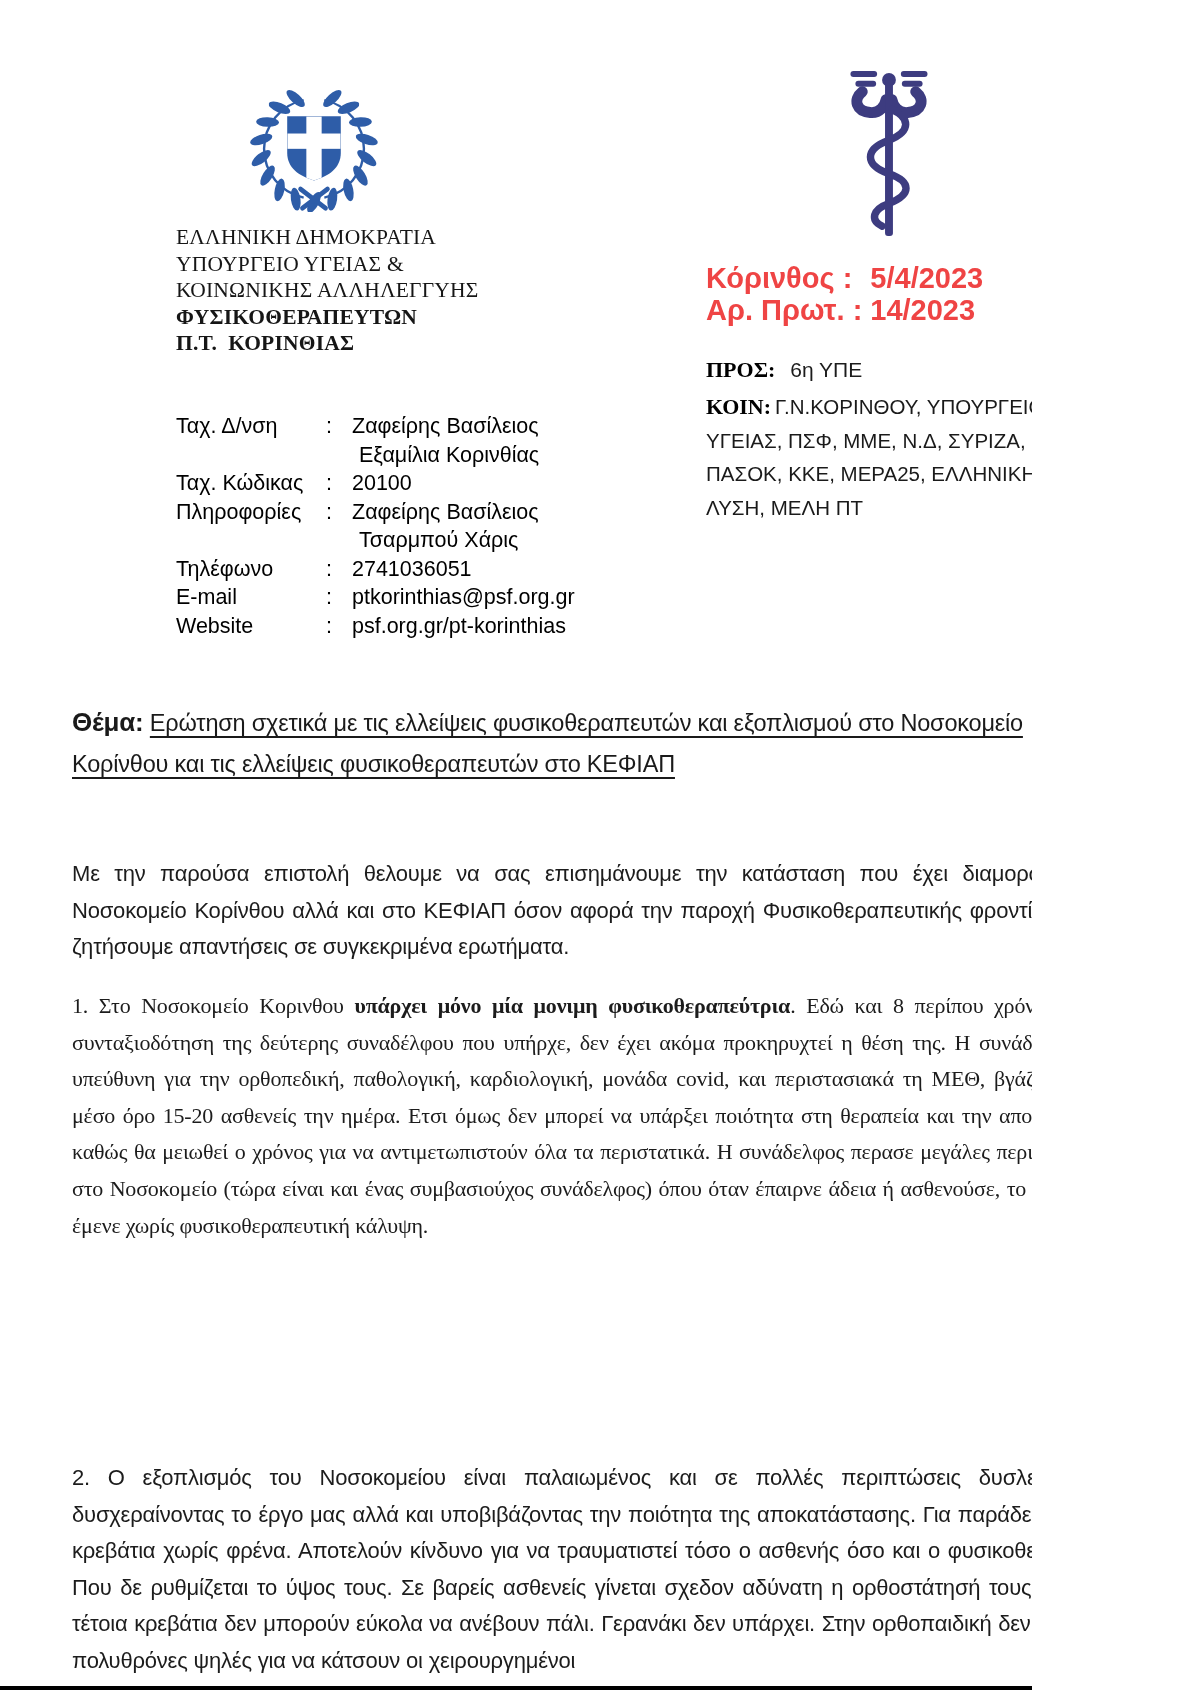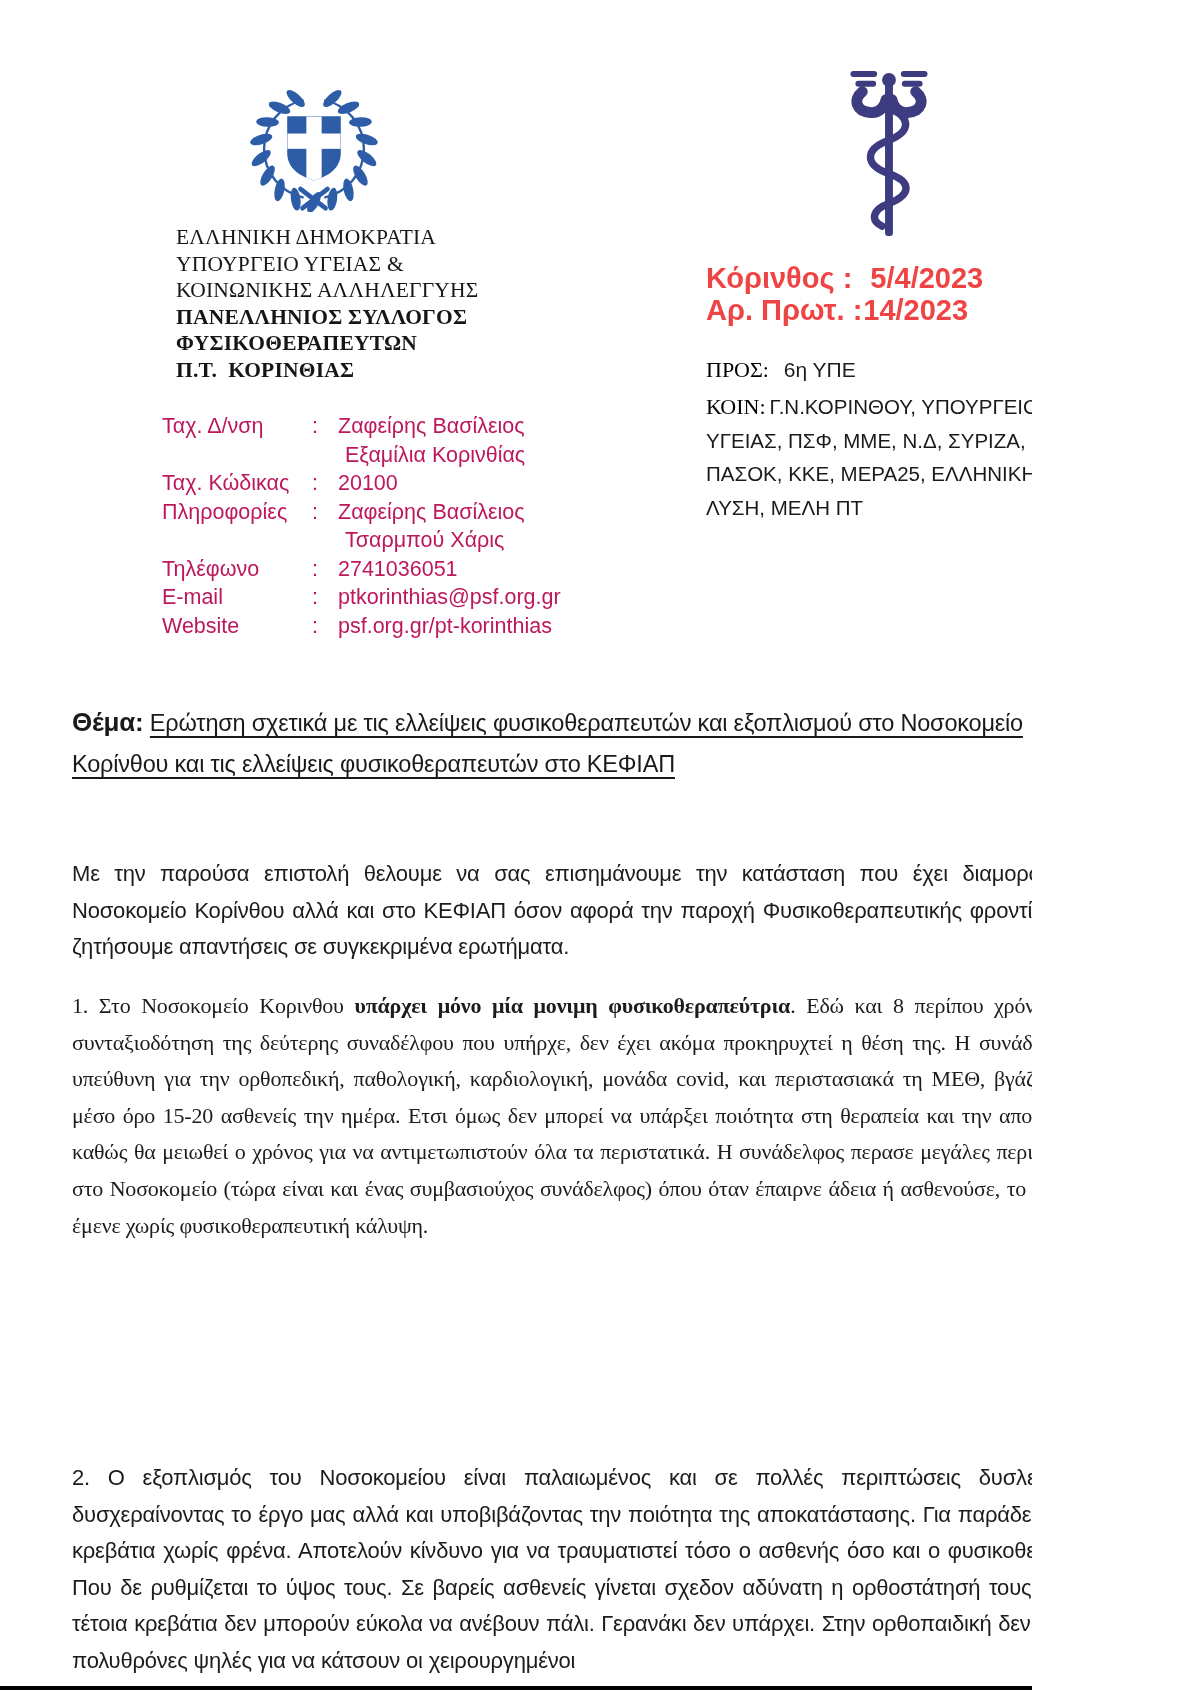--- a/index.html
+++ b/index.html
@@ -16,42 +16,42 @@
   .emblem{position:absolute;left:246px;top:78px;width:136px;height:134px;}
   .org-block{
     position:absolute;left:176px;top:224px;width:440px;
     font-family:"Liberation Serif",serif;
     font-size:21.5px;line-height:26.5px;color:#161616;letter-spacing:.2px;
   }
   .org-line.bold{font-weight:700;}
   .org-line.pre{white-space:pre;}
 
   .contact-block{
-    position:absolute;left:162px;top:412px;width:470px;
-    font-size:21.5px;line-height:28.5px;color:#be185d;
+    position:absolute;left:176px;top:412px;width:470px;
+    font-size:21.5px;line-height:28.5px;color:#000000;
   }
   .c-row{display:flex;}
   .c-label{width:150px;flex:none;}
   .c-colon{width:26px;flex:none;}
   .c-val{flex:1;}
   .c-val.indent{padding-left:7px;}
 
   
   .logo{position:absolute;left:848px;top:70px;width:80px;height:168px;}
   .meta-dates{
     position:absolute;left:706px;top:262px;
     font-family:Liberation Sans, sans-serif;font-weight:700;
     font-size:29px;line-height:32px;color:#ef4444;
   }
   .md-row{display:flex;}
   .md-gap1{margin-left:18px;text-align:right;}
-  .md-gap2{margin-left:1px;}
+  .md-gap2{margin-left:8px;}
 
   .meta-recipients{position:absolute;left:706px;top:354px;width:380px;}
-  .serif-label{font-family:"Liberation Serif",serif;font-weight:400;font-size:22px;color:#000;}
+  .serif-label{font-family:"Liberation Serif",serif;font-weight:700;font-size:22px;color:#000;}
   .to-row{font-size:21px;line-height:32px;}
   .to-val{margin-left:9px;}
   .cc-para{font-size:20.5px;line-height:33.5px;margin-top:4px;color:#1a1a1a;}
   .cc-para .serif-label{margin-right:4px;}
 
   
   .subject-block{
     position:absolute;left:72px;top:702px;width:1080px;
     font-size:23.5px;line-height:41px;letter-spacing:-0.2px;color:#1a1a1a;
   }
@@ -126,21 +126,20 @@
     <g clip-path="url(#shieldClip)">
       <rect class="cross-fill" x="62" y="40" width="16" height="70"></rect>
       <rect class="cross-fill" x="42" y="58" width="56" height="16"></rect>
     </g>
   </svg>
 
   <div class="org-block">
     <div class="org-line">ΕΛΛΗΝΙΚΗ ΔΗΜΟΚΡΑΤΙΑ</div>
     <div class="org-line">ΥΠΟΥΡΓΕΙΟ ΥΓΕΙΑΣ &amp;</div>
     <div class="org-line">ΚΟΙΝΩΝΙΚΗΣ ΑΛΛΗΛΕΓΓΥΗΣ</div>
-    <div class="org-line bold">ΠΑΝΕΛΛΗΝΙΟΣ ΣΥΛΛΟΓΟΣ</div>
     <div class="org-line bold">ΦΥΣΙΚΟΘΕΡΑΠΕΥΤΩΝ</div>
     <div class="org-line bold pre">Π.Τ.  ΚΟΡΙΝΘΙΑΣ</div>
   </div>
 
   <div class="contact-block">
     <div class="c-row">
       <span class="c-label">Ταχ. Δ/νση</span>
       <span class="c-colon">:</span>
       <span class="c-val">Ζαφείρης Βασίλειος</span>
     </div>

